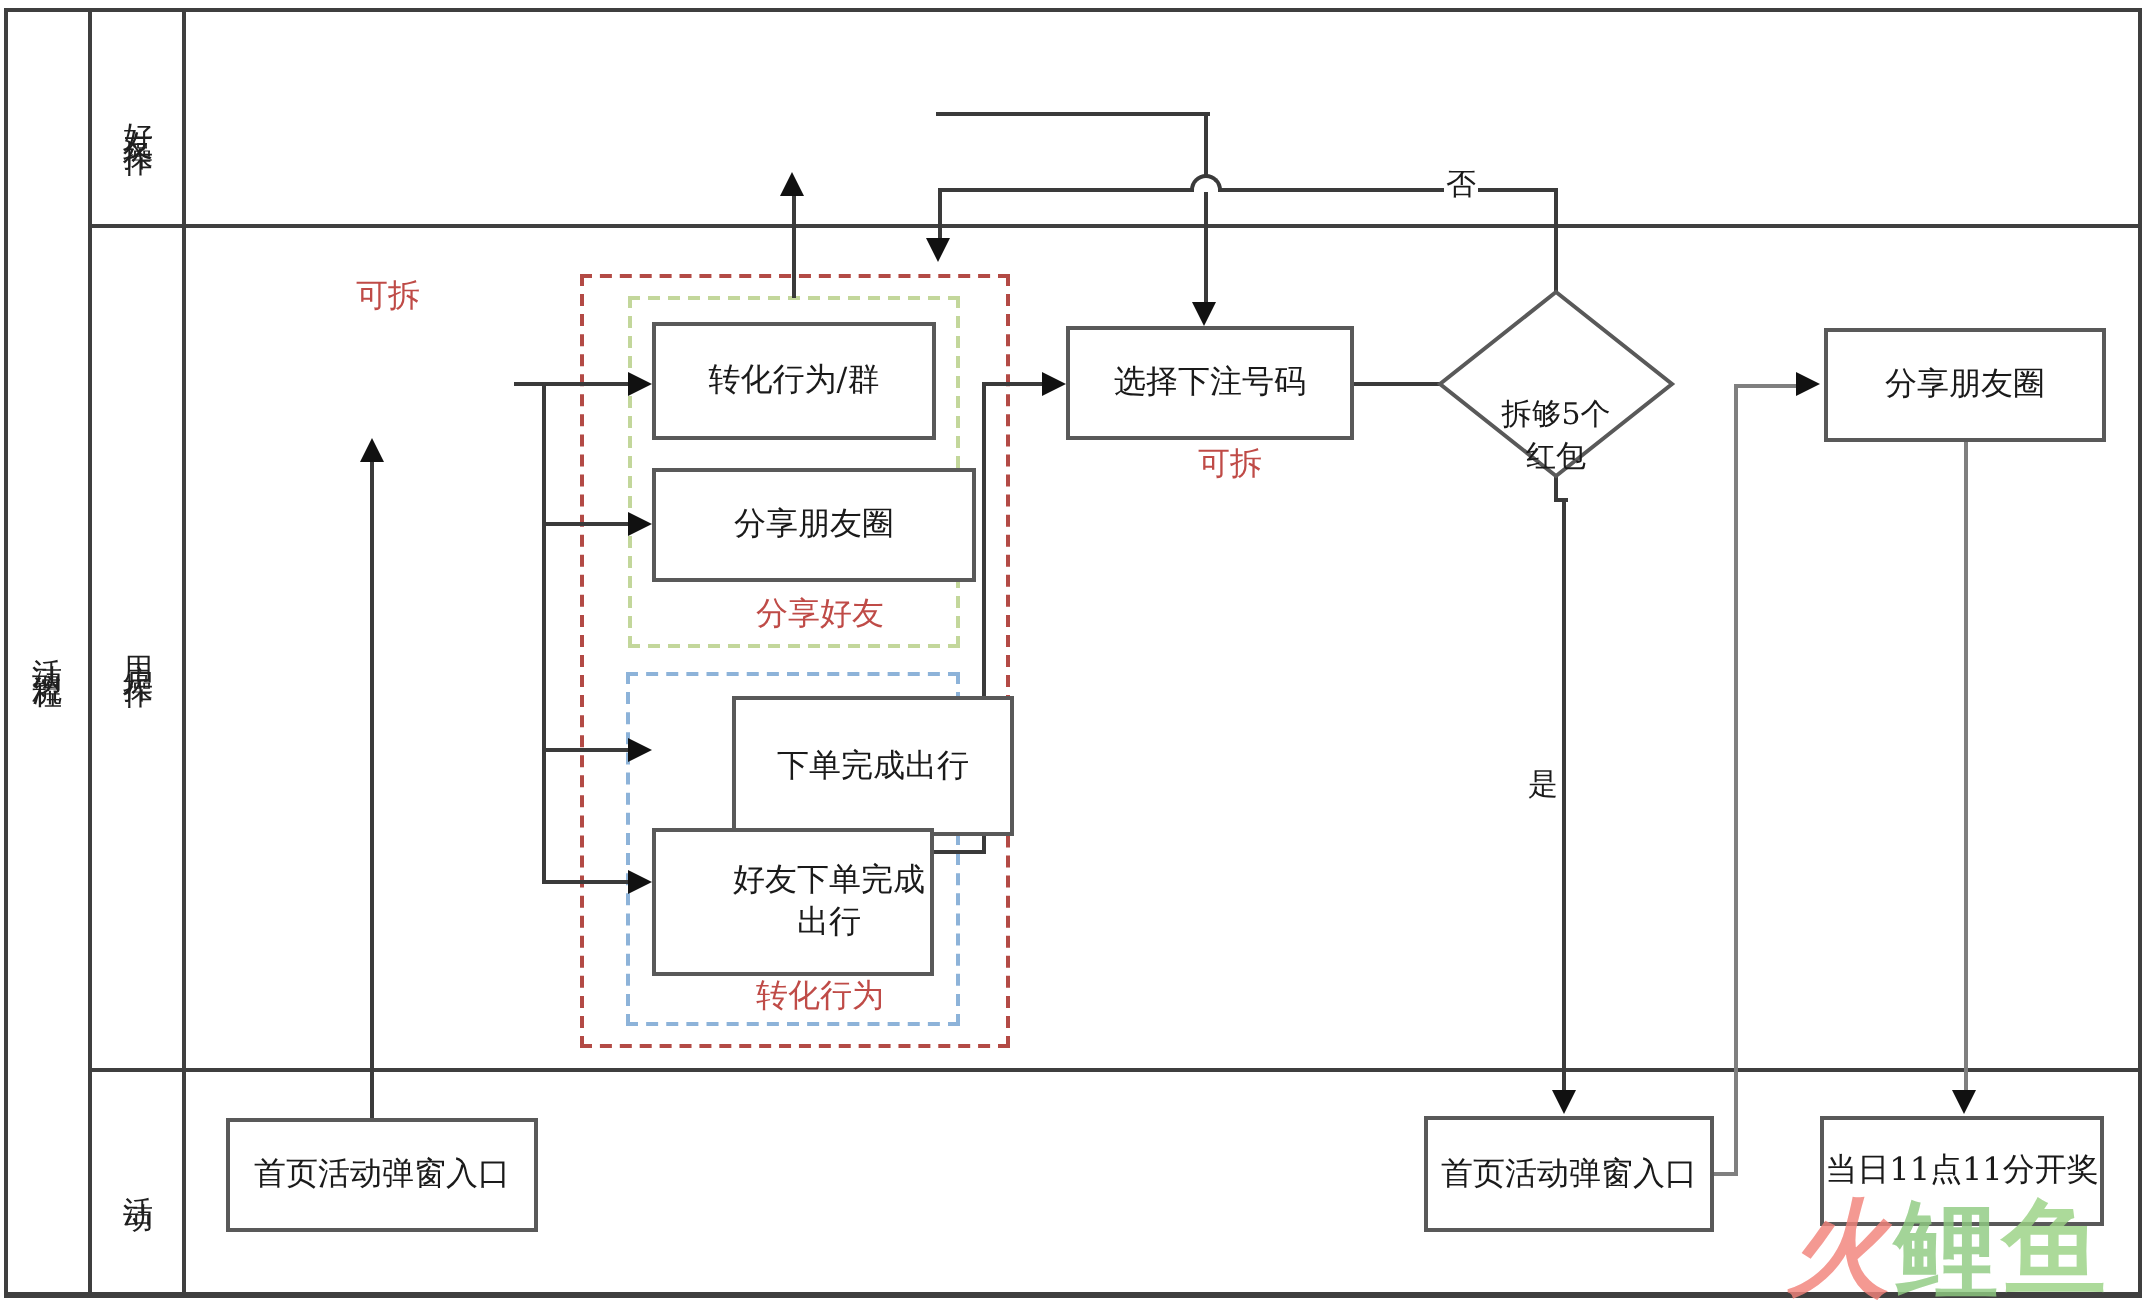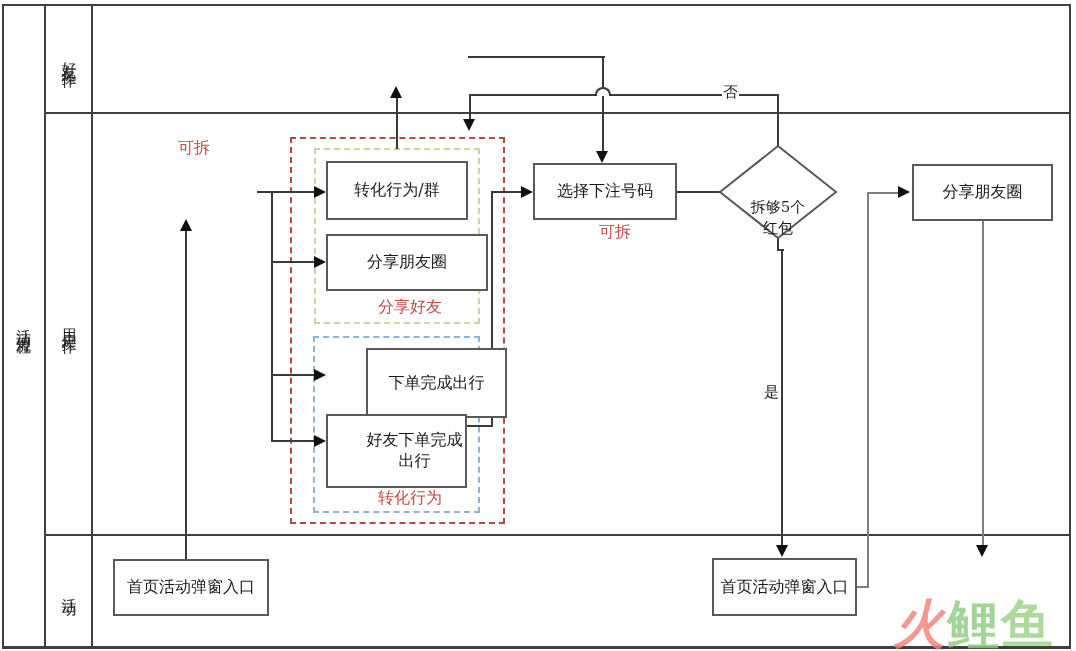--- a/index.html
+++ b/index.html
@@ -125,20 +125,21 @@
   <div class="lv gray" style="left:982px;top:221px;height:325px;"></div>
   <div class="ad" style="left:976px;top:545px;"></div>
 
   <div class="node" style="left:326px;top:161px;width:142px;height:59px;">转化行为/群</div>
   <div class="node" style="left:326px;top:234px;width:162px;height:57px;">分享朋友圈</div>
   <div class="node" style="left:326px;top:348px;width:141px;height:70px;margin-left:40px;">下单完成出行</div>
   <div class="node" style="left:326px;top:414px;width:141px;height:74px;padding-left:36px;">好友下单完成出行</div>
   <div class="node" style="left:533px;top:163px;width:144px;height:57px;">选择下注号码</div>
   <div class="node" style="left:912px;top:164px;width:141px;height:57px;">分享朋友圈</div>
   <div class="node" style="left:712px;top:558px;width:145px;height:58px;">首页活动弹窗入口</div>
+  <div class="node" style="left:910px;top:558px;width:142px;height:55px;">当日11点11分开奖</div>
   <div class="node" style="left:113px;top:559px;width:156px;height:57px;">首页活动弹窗入口</div>
 
   <div class="diamond">
     <svg width="120" height="96">
       <polygon points="60,2 118,48 60,94 2,48" fill="#ffffff" stroke="#595959" stroke-width="2"></polygon>
     </svg>
     <div class="dtext">
       <span>拆够5个</span>
       <span>红包</span>
     </div>

